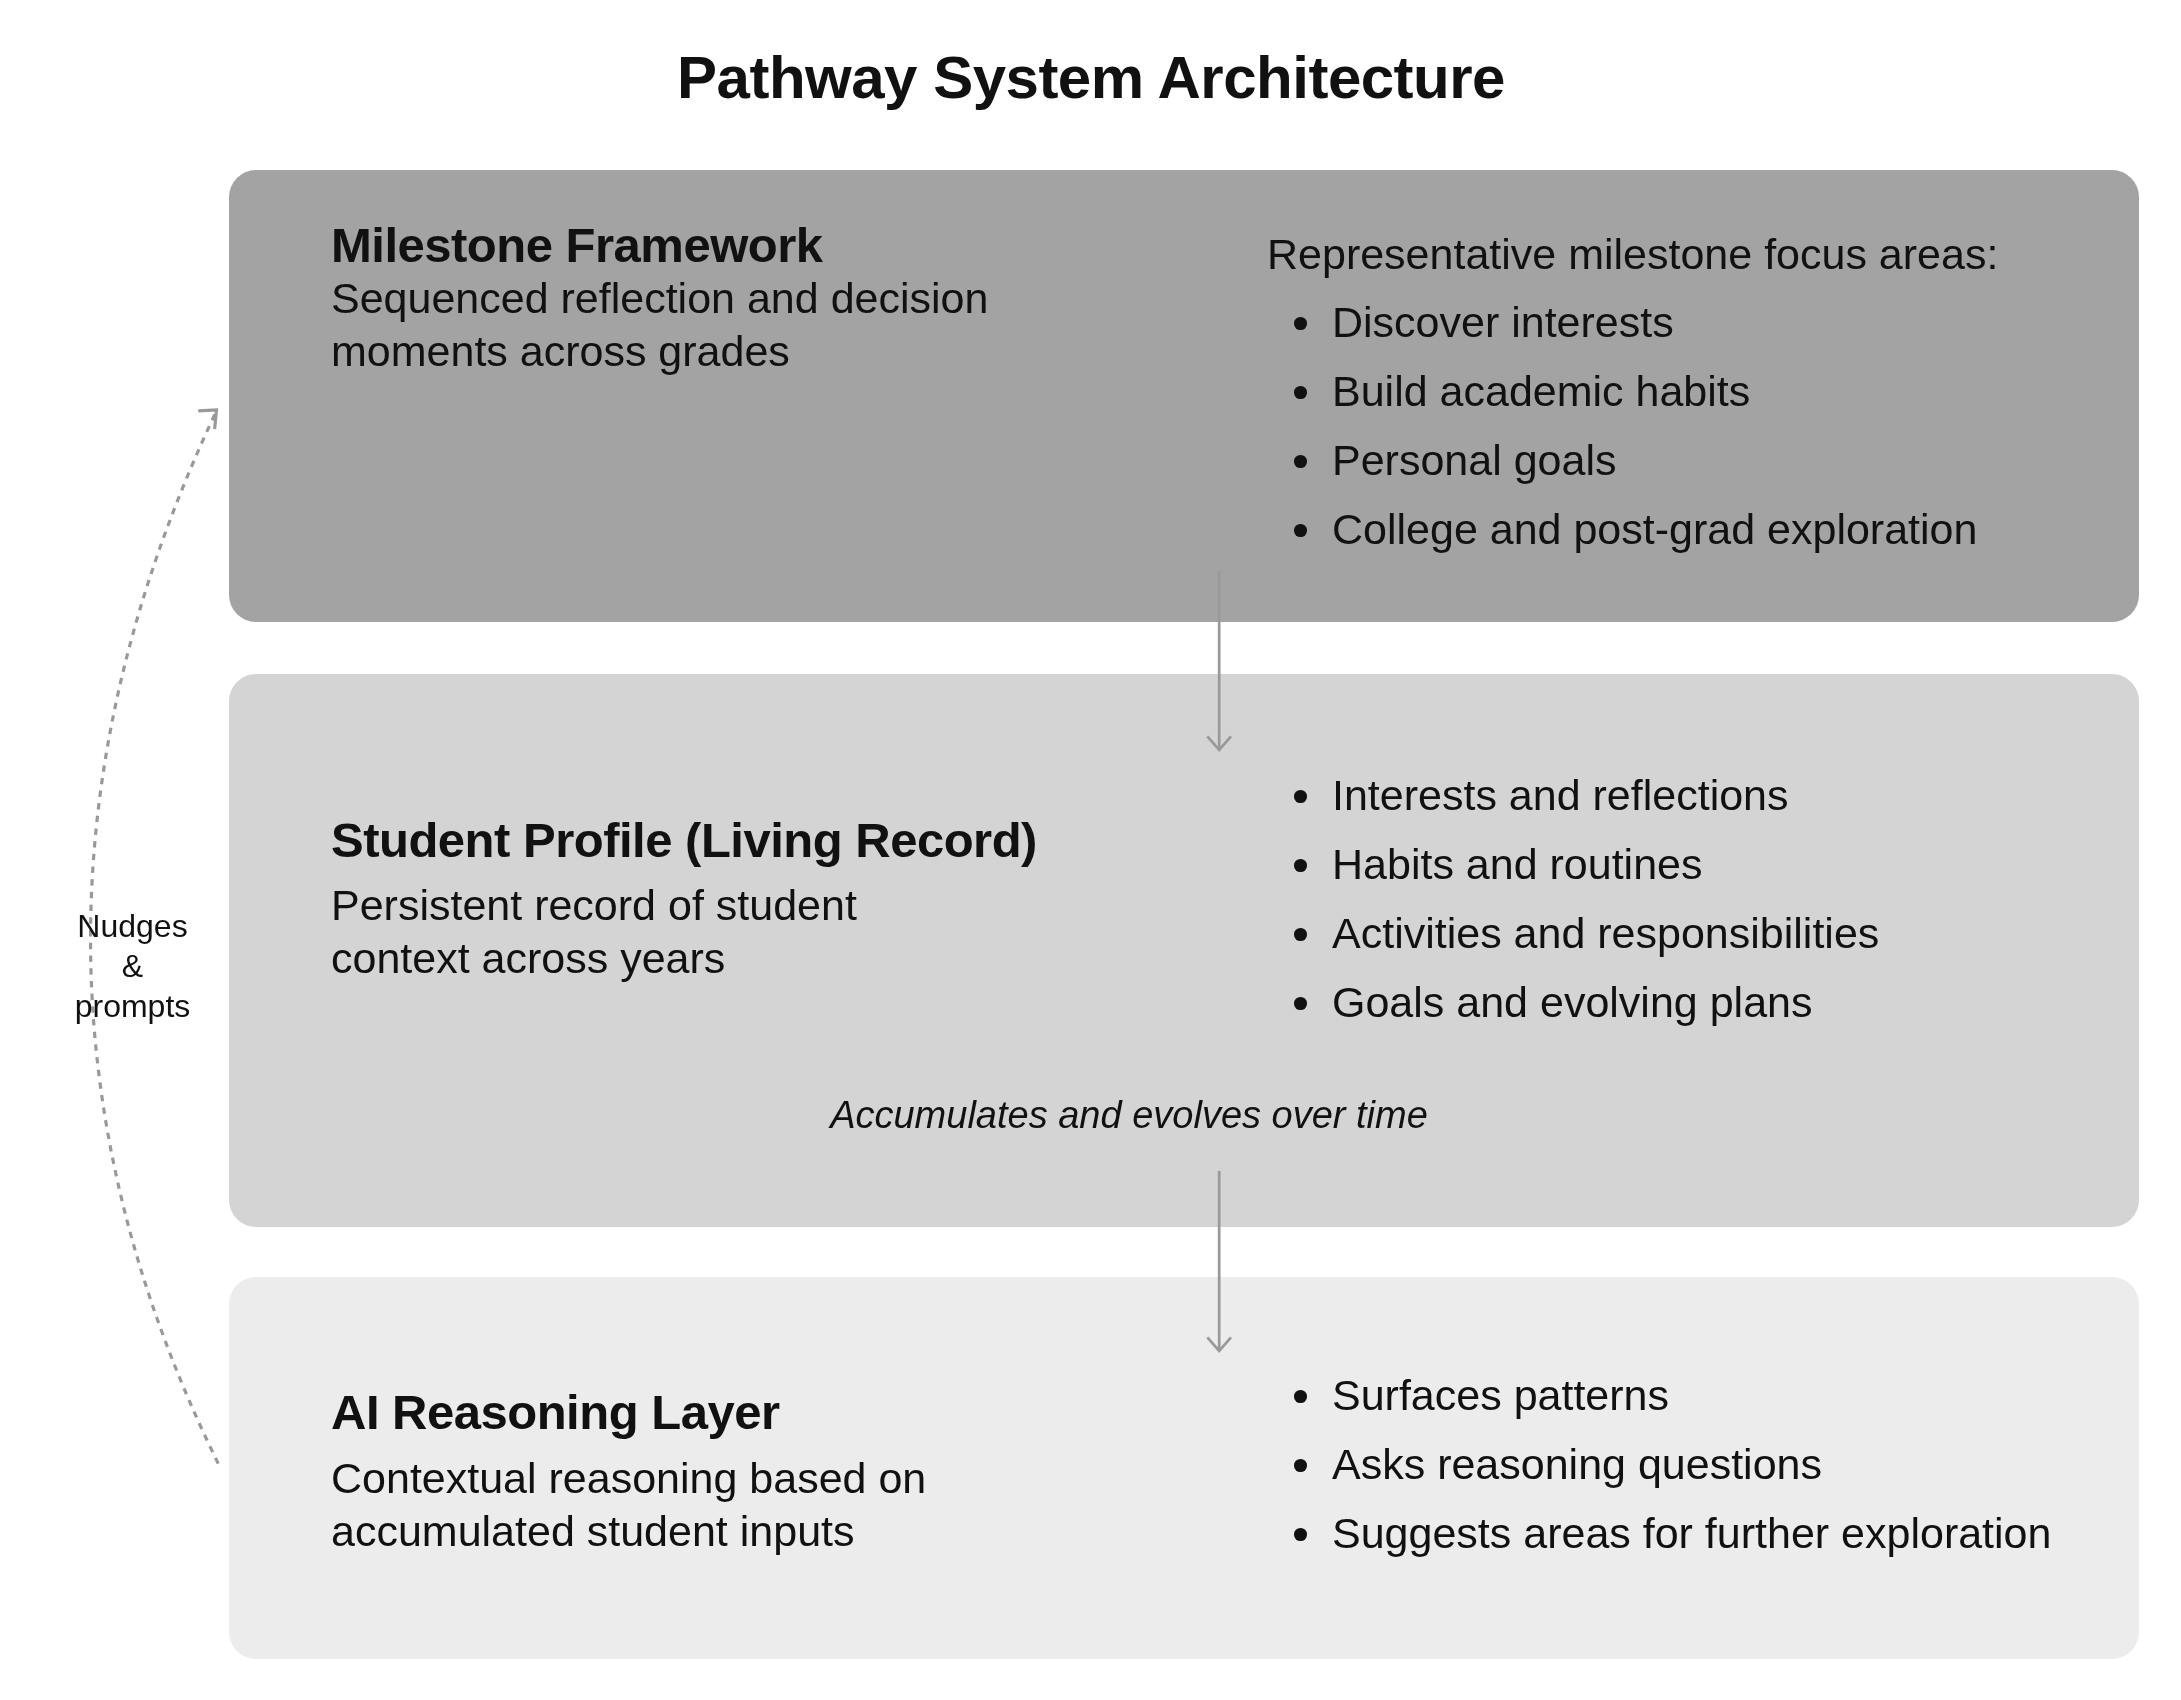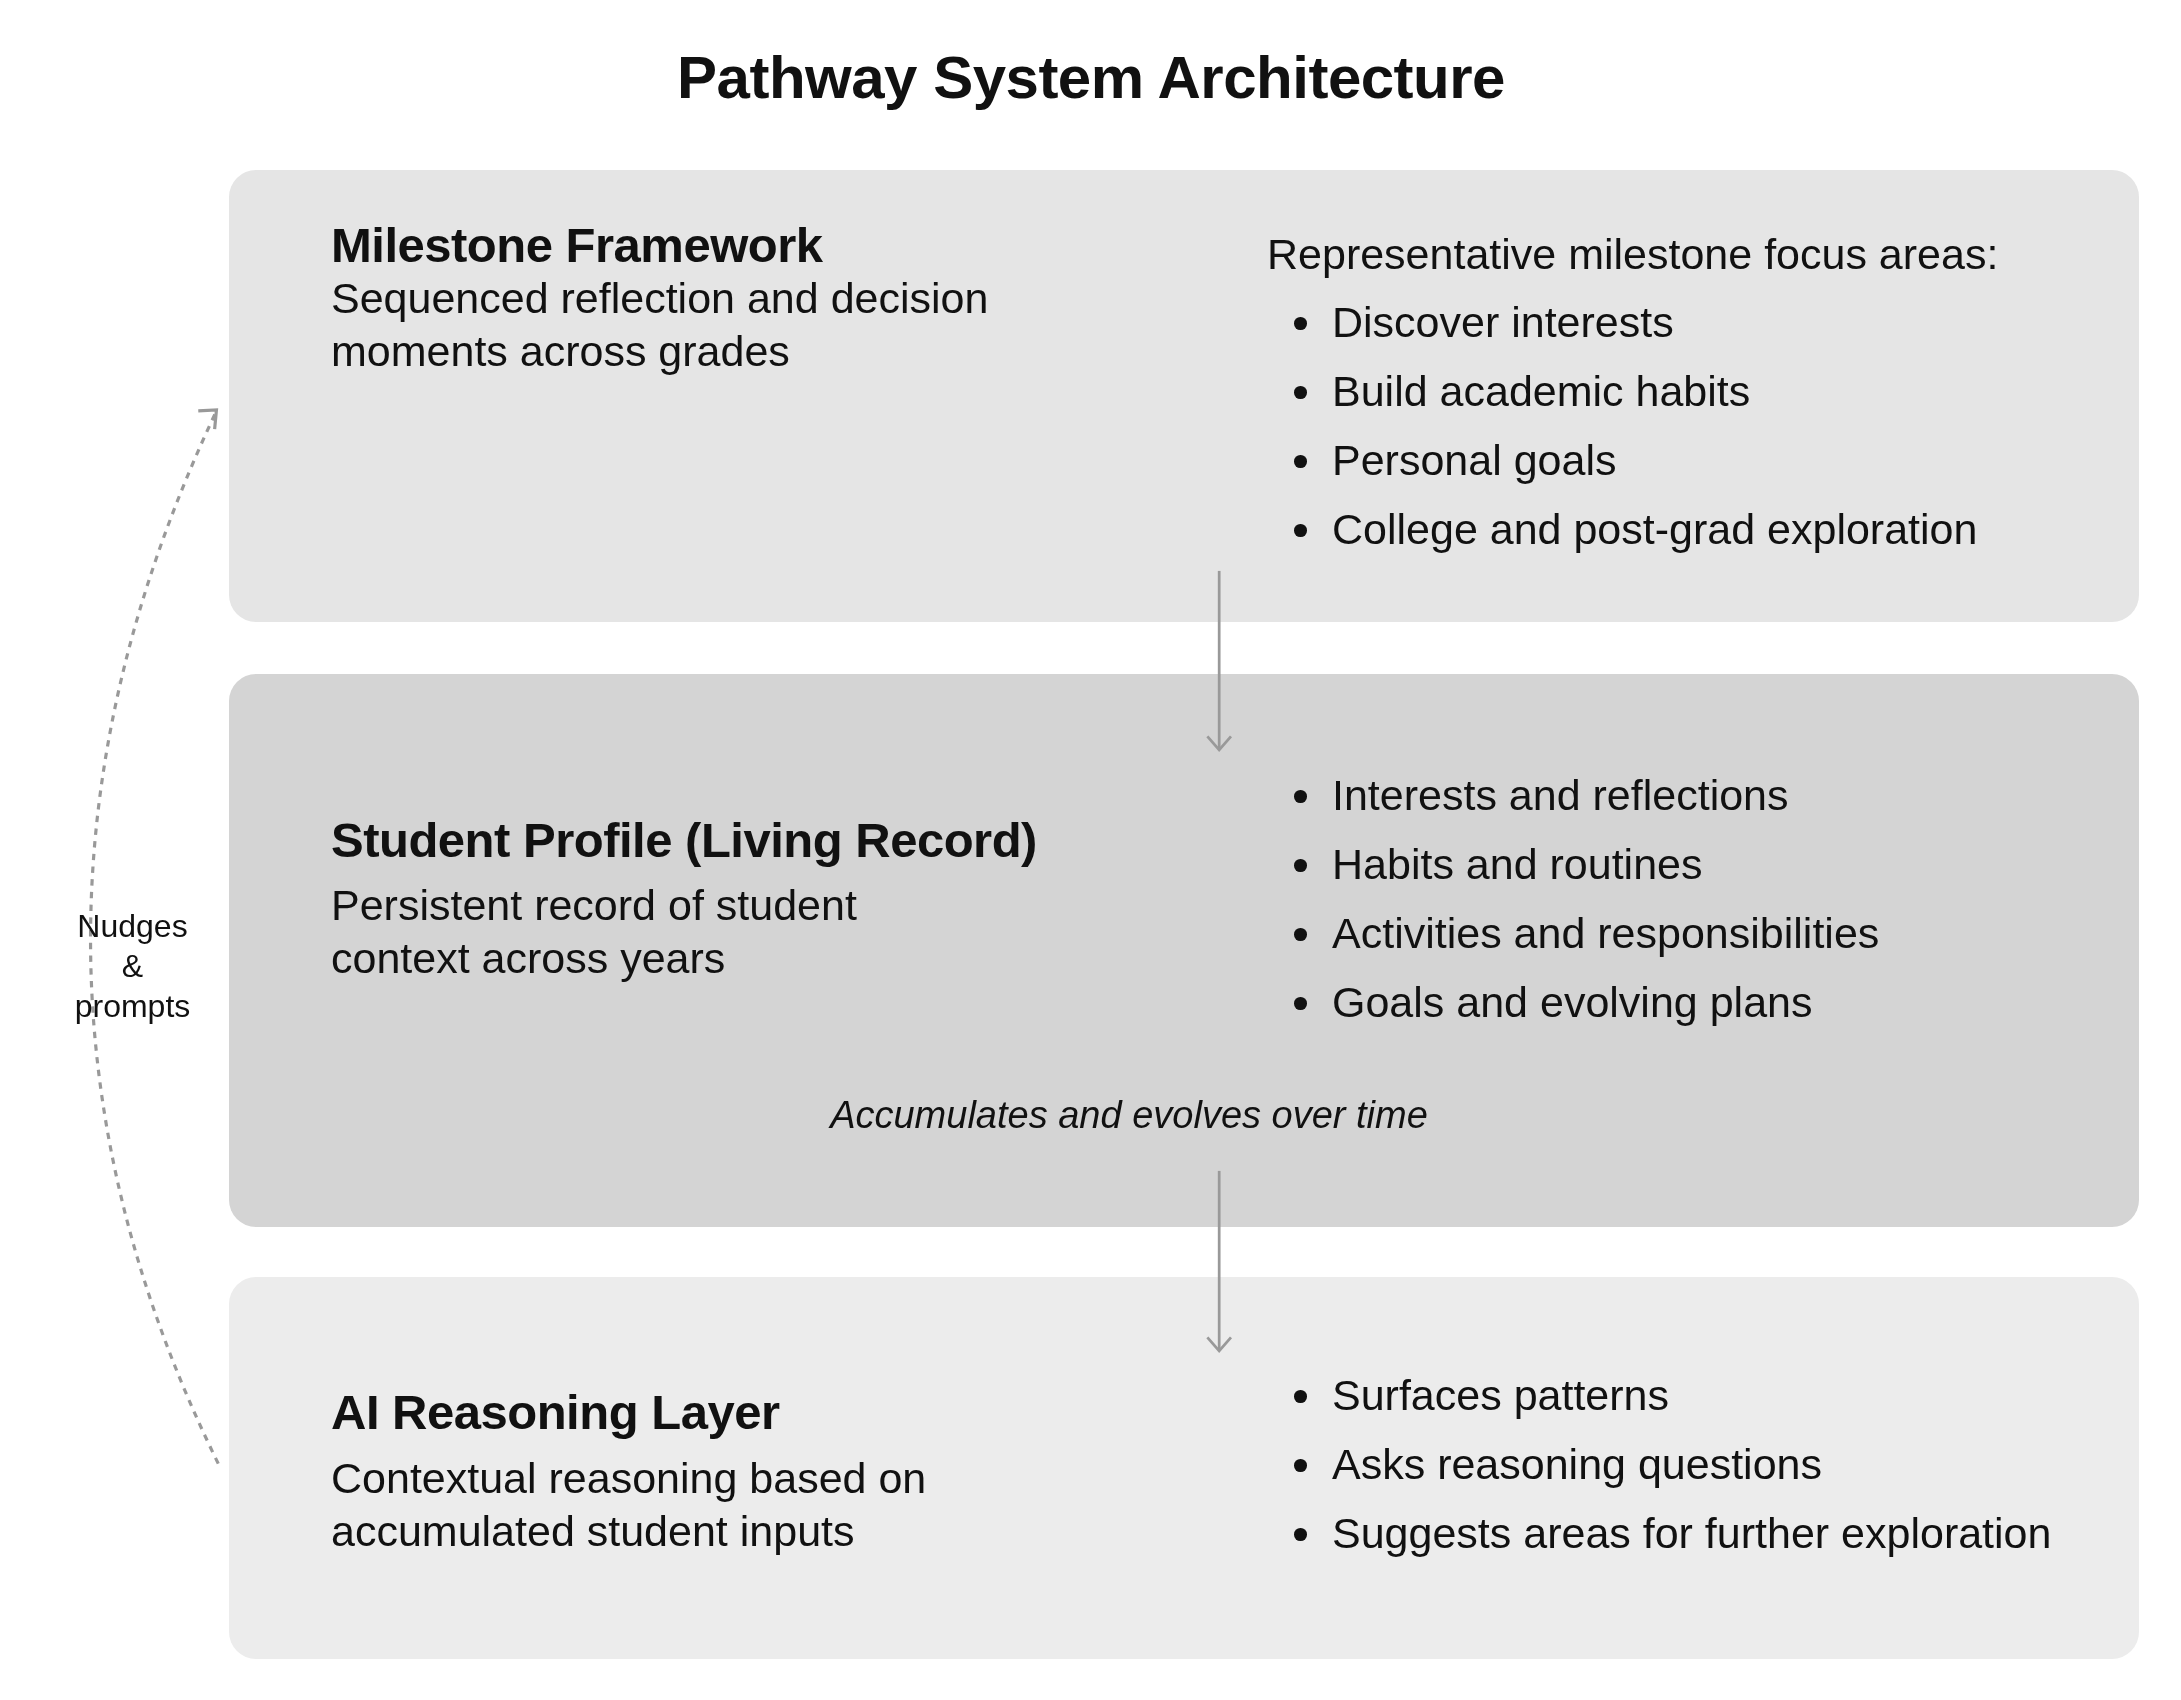--- a/index.html
+++ b/index.html
@@ -20,21 +20,21 @@
   .note { position:absolute; left:0; width:100%; font-size:38px; font-style:italic; text-align:center; }
   svg.overlay { position:absolute; left:0; top:0; width:2182px; height:1700px; pointer-events:none; }
   .side-label { position:absolute; left:55px; width:155px; top:906px; text-align:center;
                 font-size:32px; line-height:40px; }
 </style>
 </head>
 <body>
 
 <div class="title">Pathway System Architecture</div>
 
-<div class="box top" style="background:#e5e5e5;">
+<div class="box top" style="background:#a3a3a3;">
   <div class="heading" style="top:47px;">Milestone Framework</div>
   <div class="sub" style="top:102px;">
     <div>Sequenced reflection and decision</div>
     <div>moments across grades</div>
   </div>
   <div class="intro" style="top:60px; left:1038px;">Representative milestone focus areas:</div>
   <ul class="bullets" style="top:118px;">
     <li><span class="dot"></span><span>Discover interests</span></li>
     <li><span class="dot"></span><span>Build academic habits</span></li>
     <li><span class="dot"></span><span>Personal goals</span></li>

